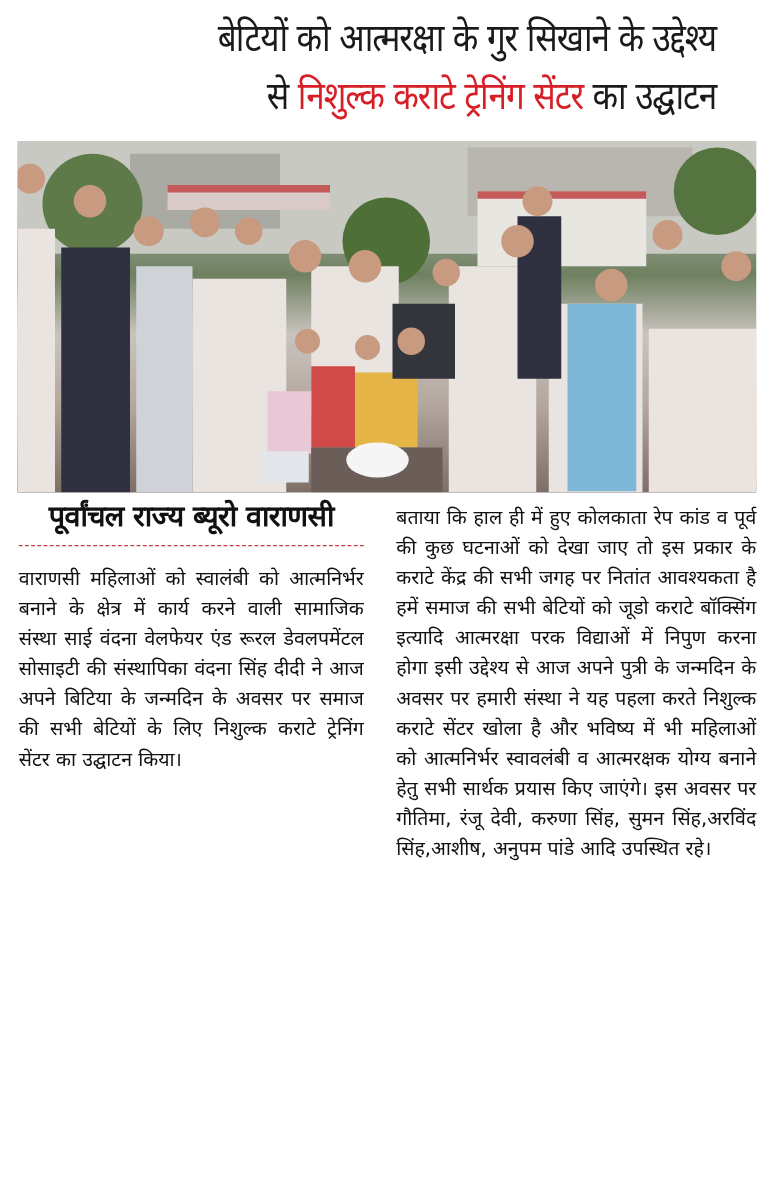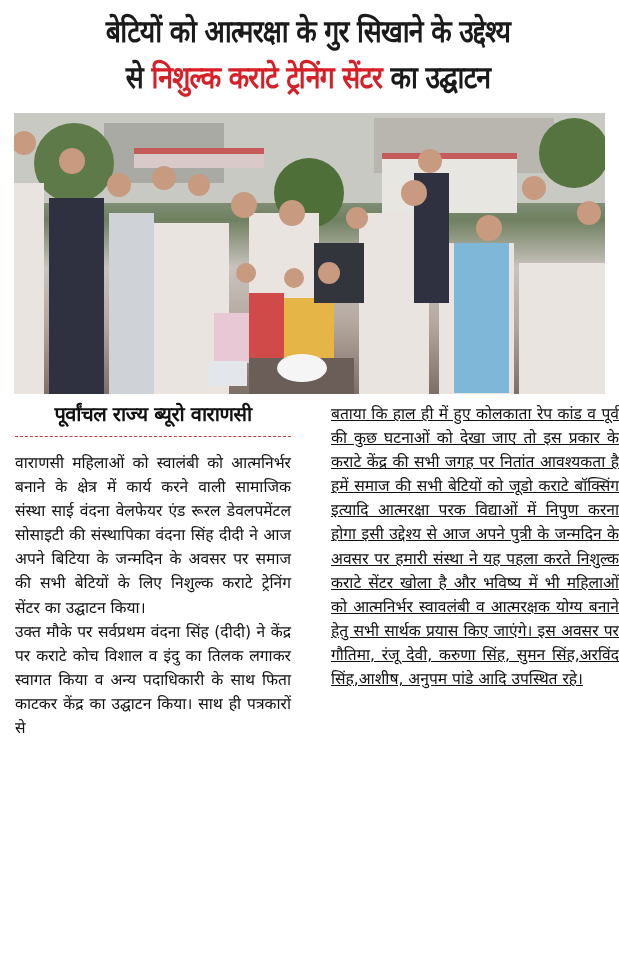--- a/index.html
+++ b/index.html
@@ -1,26 +1,26 @@
 <!DOCTYPE html>
 <html><head>
 <meta charset="utf-8">
 <style>
   html, body { margin: 0; padding: 0; background: #ffffff; }
   body { width: 619px; height: 960px; overflow: hidden; position: relative; font-family: "DejaVu Sans", sans-serif; color: #111; }
-  .headline { position: absolute; left: 0; top: 8px; width: 616px; text-align: center; font-family: "DejaVu Sans", sans-serif; font-weight: bold; color: #1a1a1a; letter-spacing: -1px; }
+  .headline { position: absolute; left: 0; top: 8px; width: 616px; text-align: right; font-family: "DejaVu Sans", sans-serif; font-weight: normal; color: #1a1a1a; letter-spacing: -1px; }
   .hl-line { font-size: 31px; line-height: 46px; white-space: nowrap; transform: scaleX(0.86); transform-origin: center; }
   .hl-red { color: #d61f26; }
   .photo { position: absolute; left: 14px; top: 113px; width: 591px; height: 281px; overflow: hidden;
     background: linear-gradient(180deg, #b8bdb6 0%, #9aa597 22%, #6f8060 38%, #c9c3be 55%, #b4a79e 75%, #7d6e66 100%); }
   .photo svg { display: block; }
   .col { position: absolute; top: 400px; font-size: 15.6px; line-height: 24.1px; text-align: justify; text-align-last: left; }
   .col-left { left: 15px; width: 276px; }
-  .col-right { left: 331px; width: 288px; top: 402px; text-decoration: underline; }
-  .byline { text-align: center; font-weight: bold; font-size: 20px; line-height: 28px; text-align-last: center; letter-spacing: -0.5px; }
+  .col-right { left: 317px; width: 288px; top: 402px; }
+  .byline { text-align: center; font-weight: bold; font-size: 23px; line-height: 28px; text-align-last: center; letter-spacing: -0.5px; }
   .divider { border-top: 1.5px dashed #c23a3a; margin: 8px 0 14px 0; height: 0; }
   .para { margin: 0; }
 </style>
 </head>
 <body>
 
 <div class="headline">
   <div class="hl-line">बेटियों को आत्मरक्षा के गुर सिखाने के उद्देश्य</div>
   <div class="hl-line"><span>से </span><span class="hl-red">निशुल्क कराटे ट्रेनिंग सेंटर</span><span> का उद्घाटन</span></div>
 </div>
@@ -78,18 +78,17 @@
     </g>
   </svg>
 </div>
 
 <div class="col col-left">
   <div class="byline">
     <div>पूर्वांचल राज्य ब्यूरो वाराणसी</div>
   </div>
   <div class="divider"></div>
   <p class="para">वाराणसी महिलाओं को स्वालंबी को आत्मनिर्भर बनाने के क्षेत्र में कार्य करने वाली सामाजिक संस्था साई वंदना वेलफेयर एंड रूरल डेवलपमेंटल सोसाइटी की संस्थापिका वंदना सिंह दीदी ने आज अपने बिटिया के जन्मदिन के अवसर पर समाज की सभी बेटियों के लिए निशुल्क कराटे ट्रेनिंग सेंटर का उद्घाटन किया।</p>
-  <p class="para">उक्त मौके पर सर्वप्रथम वंदना सिंह (दीदी) ने केंद्र पर कराटे कोच विशाल व इंदु का तिलक लगाकर स्वागत किया व अन्य पदाधिकारी के साथ फिता काटकर केंद्र का उद्घाटन किया। साथ ही पत्रकारों से</p>
 </div>
 
 <div class="col col-right">
   <p class="para">बताया कि हाल ही में हुए कोलकाता रेप कांड व पूर्व की कुछ घटनाओं को देखा जाए तो इस प्रकार के कराटे केंद्र की सभी जगह पर नितांत आवश्यकता है हमें समाज की सभी बेटियों को जूडो कराटे बॉक्सिंग इत्यादि आत्मरक्षा परक विद्याओं में निपुण करना होगा इसी उद्देश्य से आज अपने पुत्री के जन्मदिन के अवसर पर हमारी संस्था ने यह पहला करते निशुल्क कराटे सेंटर खोला है और भविष्य में भी महिलाओं को आत्मनिर्भर स्वावलंबी व आत्मरक्षक योग्य बनाने हेतु सभी सार्थक प्रयास किए जाएंगे। इस अवसर पर गौतिमा, रंजू देवी, करुणा सिंह, सुमन सिंह,अरविंद सिंह,आशीष, अनुपम पांडे आदि उपस्थित रहे।</p>
 </div>
 
 </body></html>

